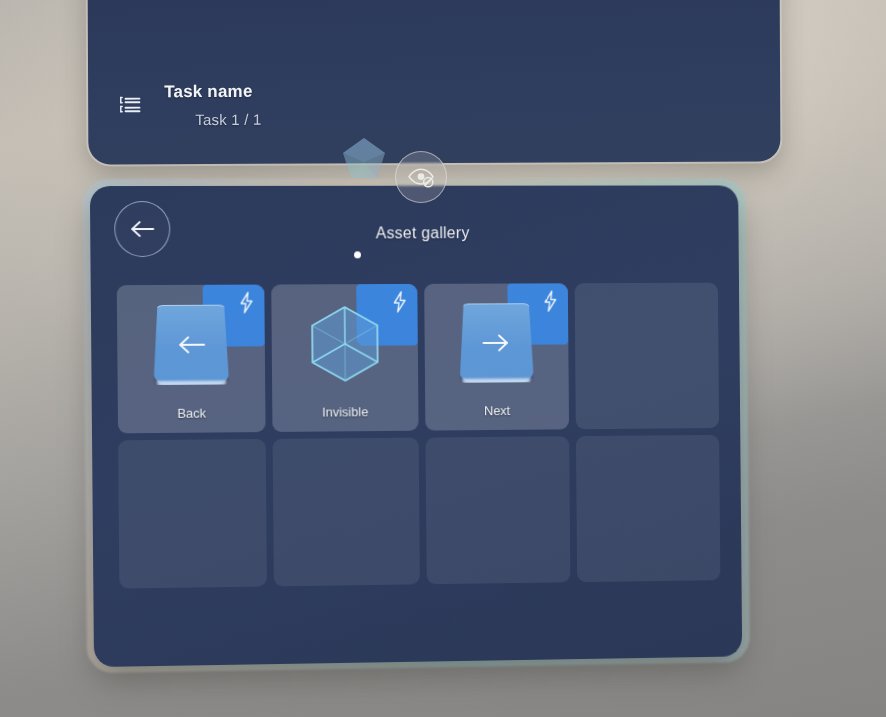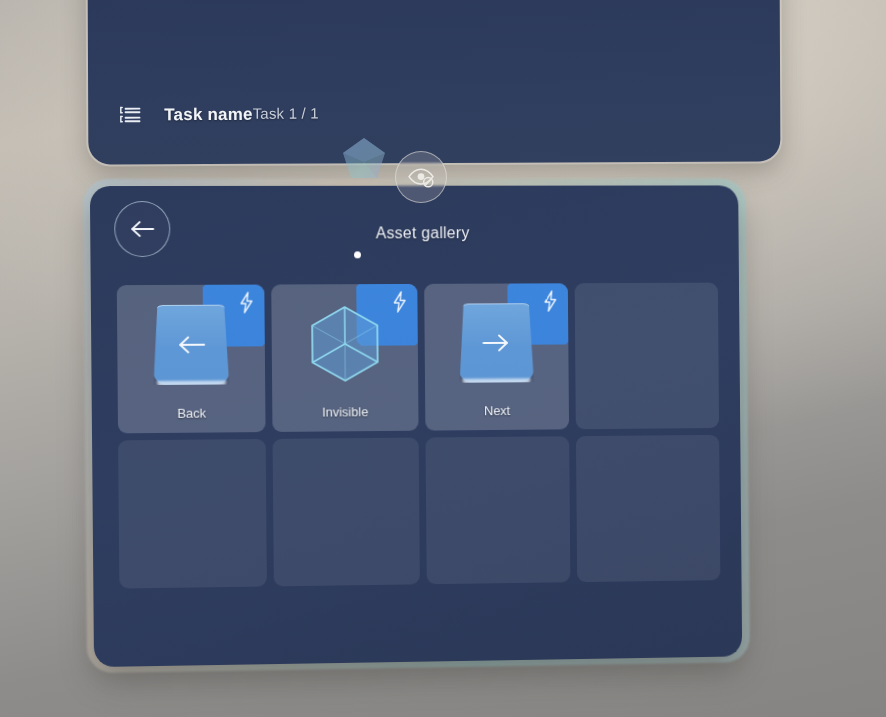--- a/index.html
+++ b/index.html
@@ -40,28 +40,29 @@
       0 0 0 2px rgba(215,211,205,.55),
       0 10px 26px rgba(60,55,48,.32);
     transform: rotate(-0.25deg);
     z-index: 3;
   }
   .task-row{
     position:absolute; left:30px; bottom:36px;
     display:flex; align-items:center; gap:20px;
   }
   .task-icon{ width:26px; height:26px; flex:0 0 auto; }
-  .task-text{ display:flex; flex-direction:row; gap:0; }
+  .task-text{ display:flex; flex-direction:column; gap:9px; }
   .task-title{
     color:#f2f4f8; font-size:17px; font-weight:600; letter-spacing:.2px;
     text-shadow:0 1px 2px rgba(0,0,0,.35);
   }
   .task-sub{
     color:#c7ced9; font-size:15px; font-weight:400; letter-spacing:.2px;
     text-shadow:0 1px 2px rgba(0,0,0,.3);
+    margin-left:31px;
   }
 
   
   .float-layer{ position:absolute; left:0; top:0; width:886px; height:717px; z-index:6; pointer-events:none;}
   .poly-handle{
     position:absolute; left:340px; top:136px; width:48px; height:46px;
     opacity:.62;
   }
   .eye-btn{
     position:absolute; left:395px; top:151px;

